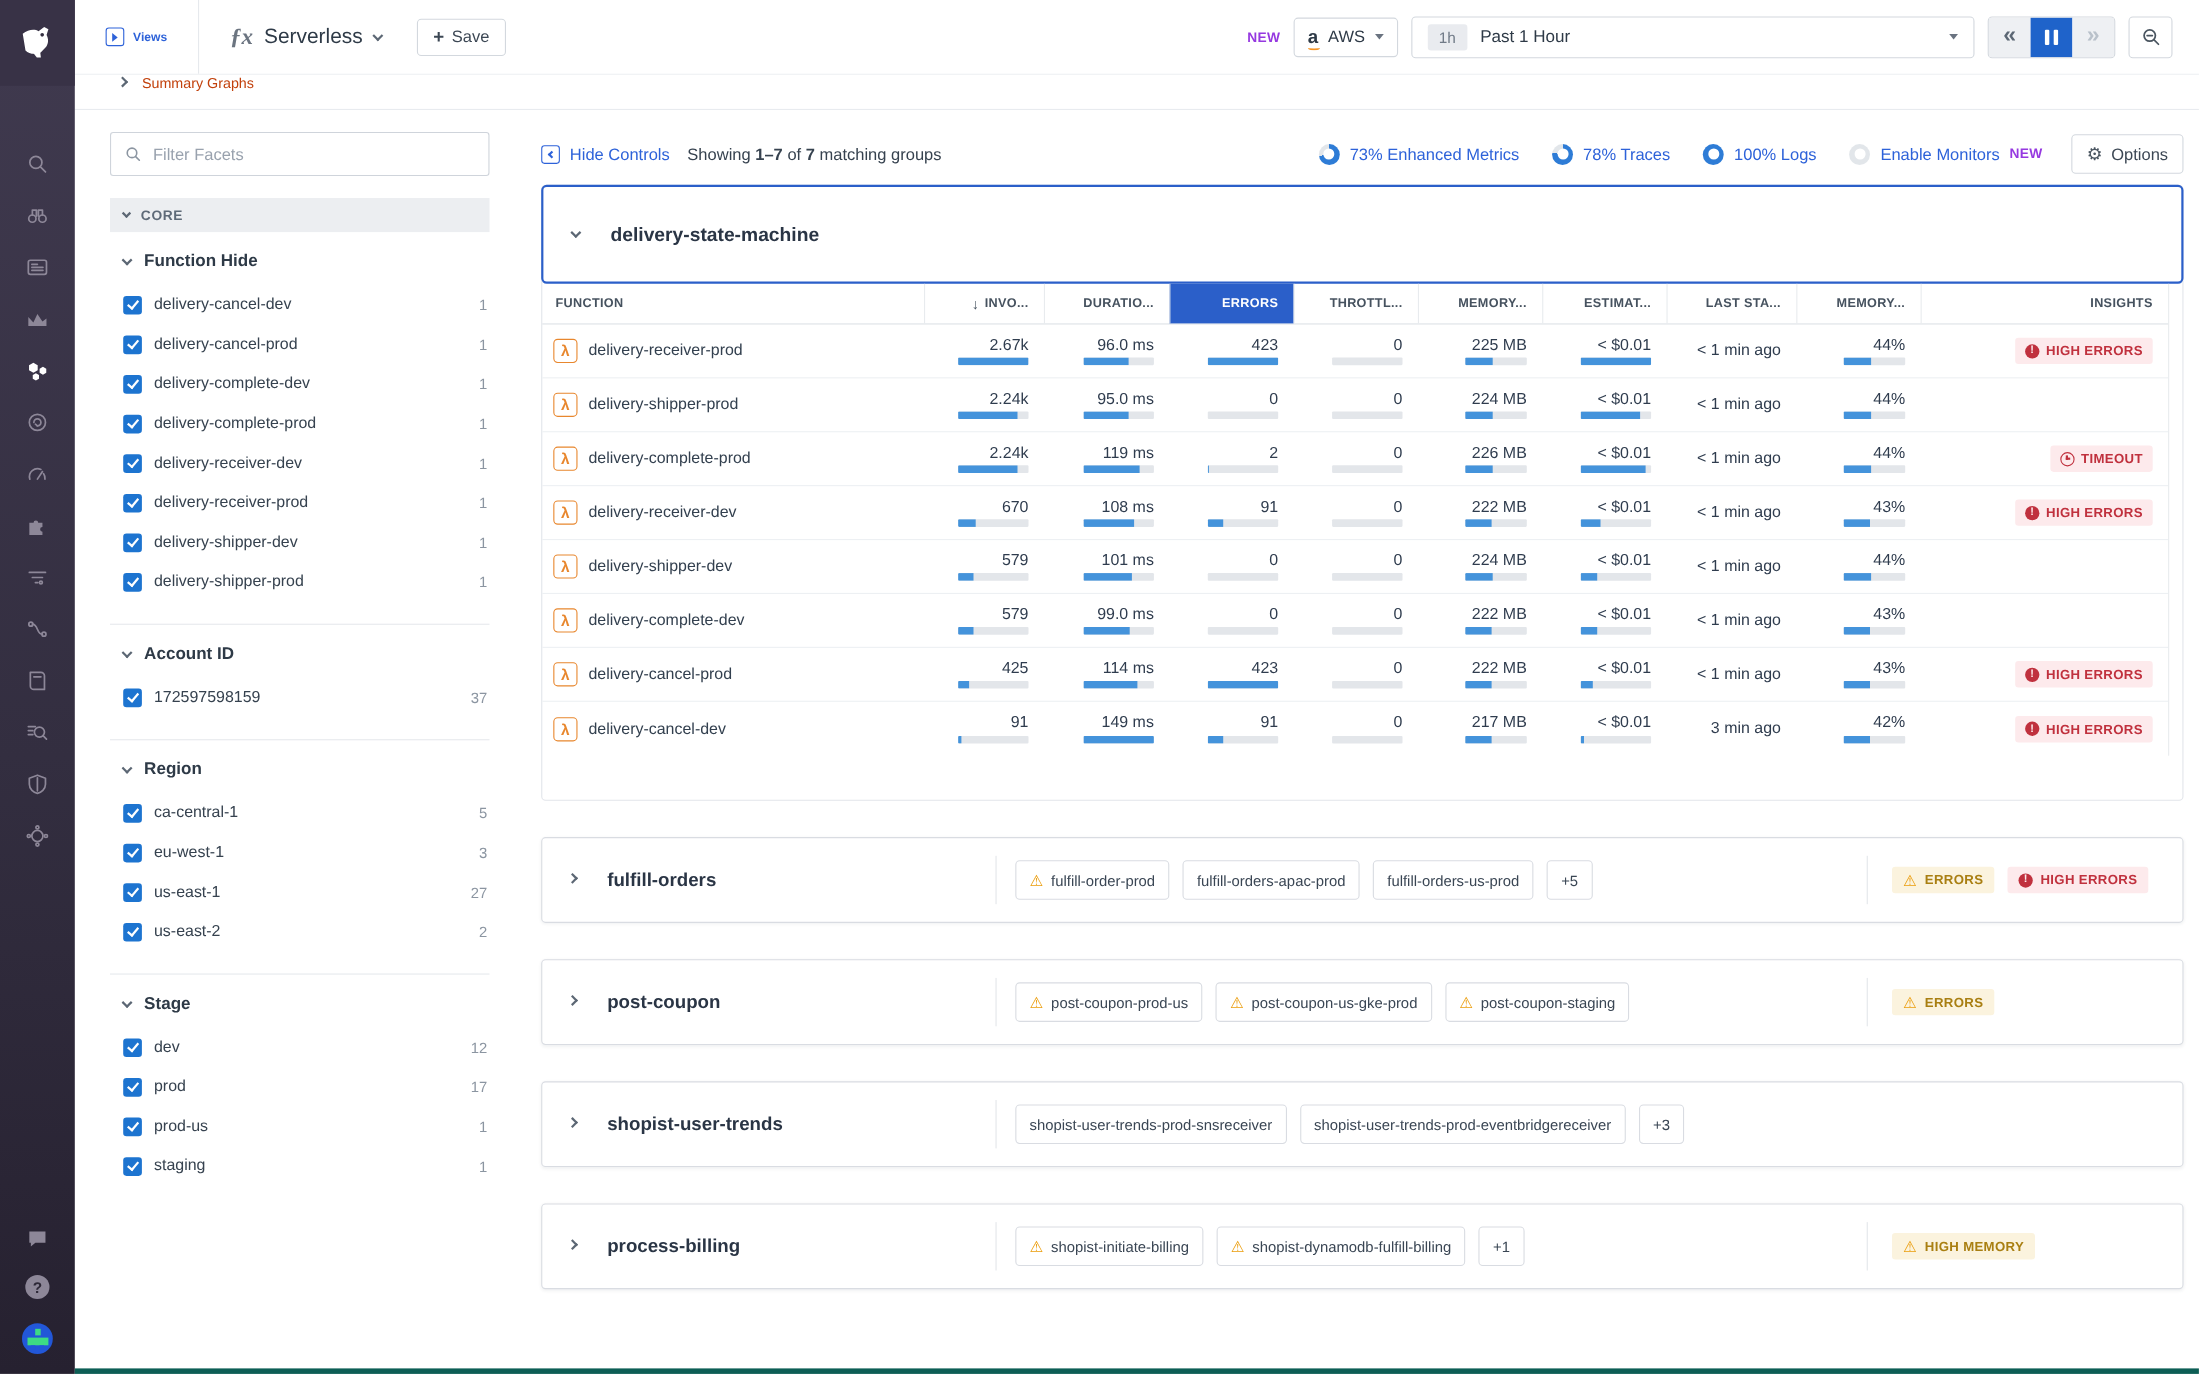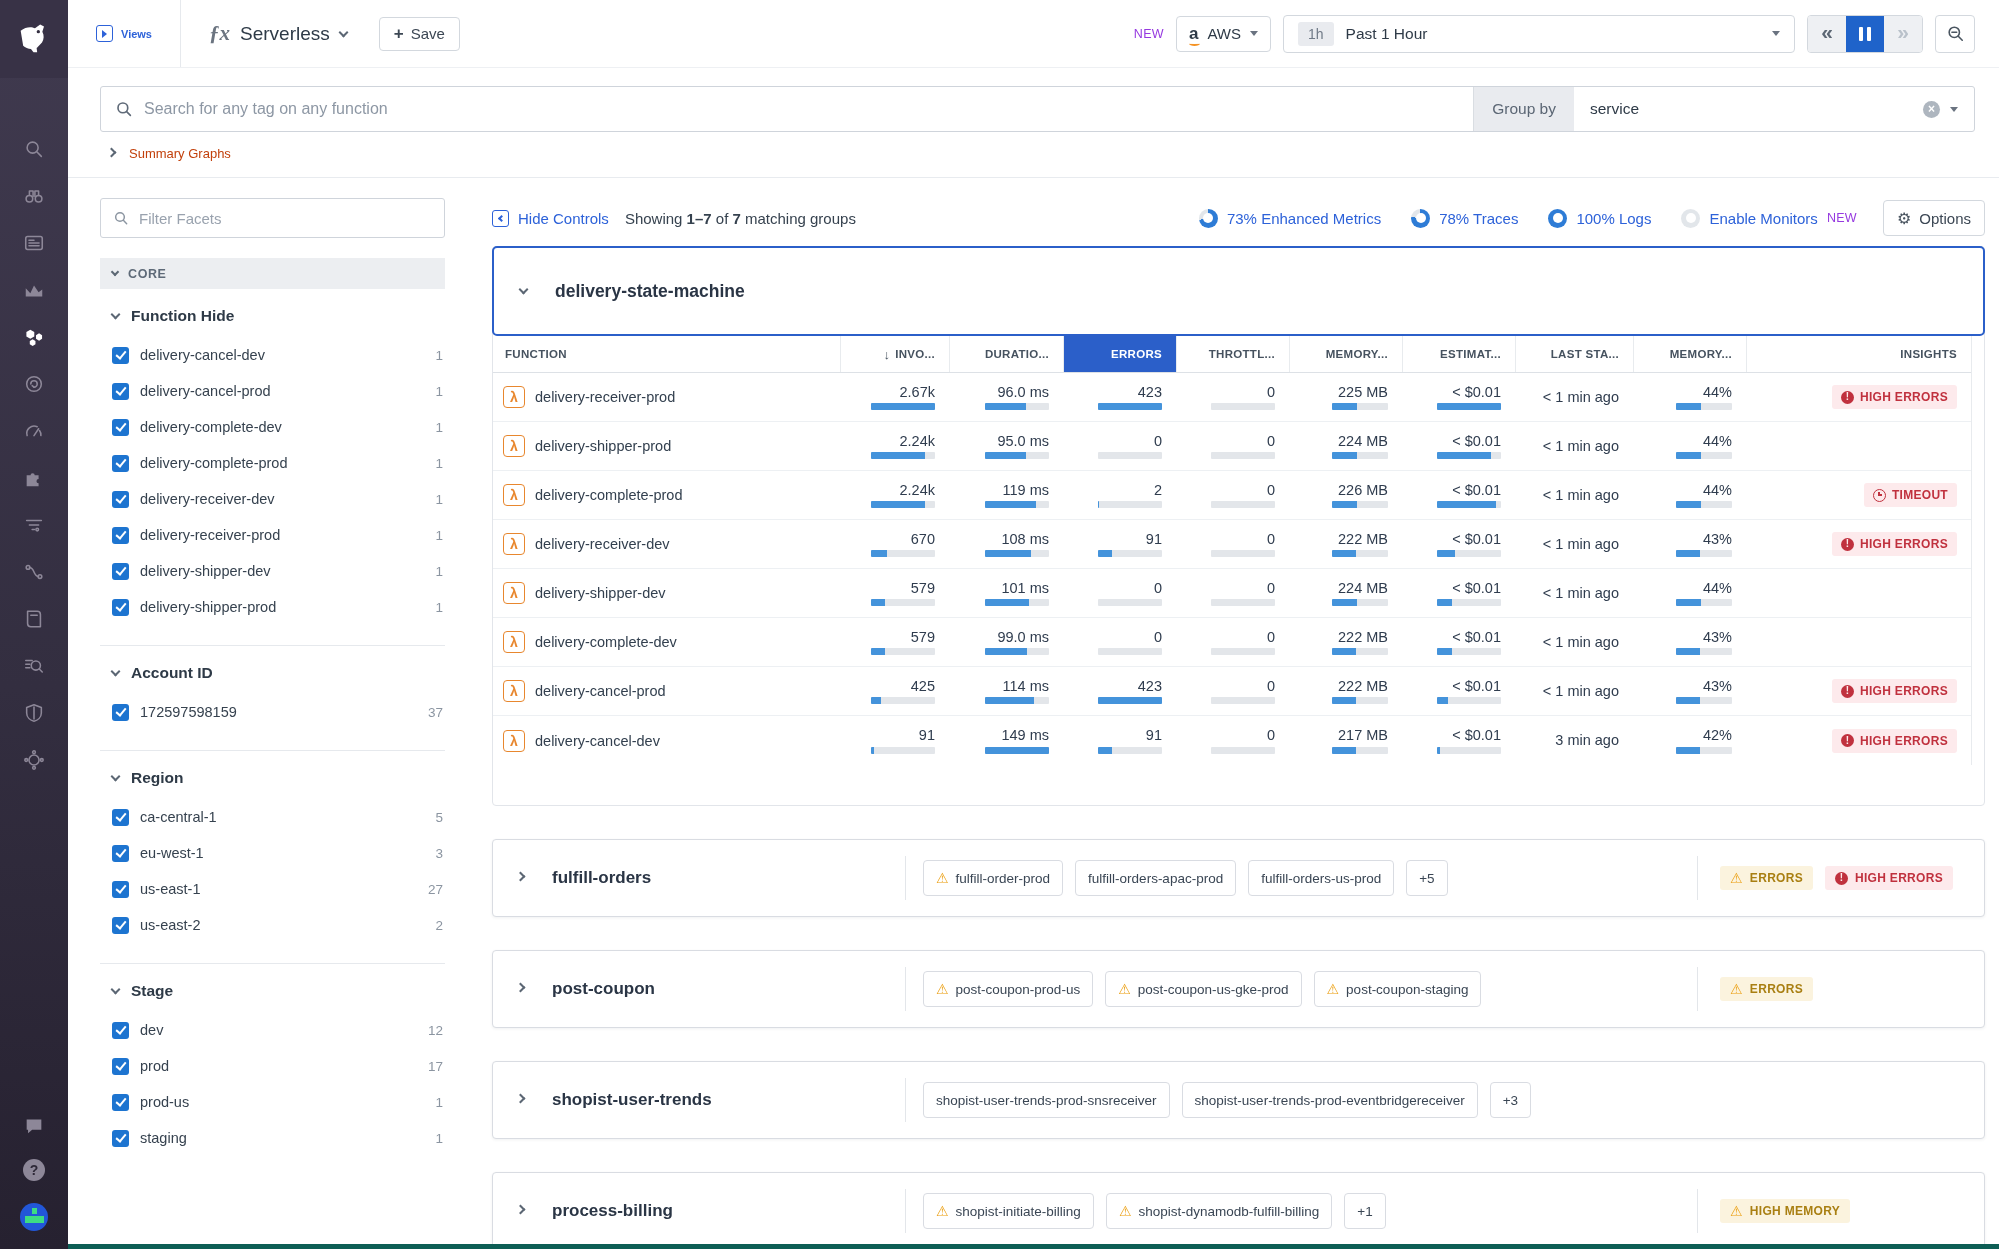--- a/index.html
+++ b/index.html
@@ -34,21 +34,21 @@
   .views-ic{width:17px;height:17px;border:1.6px solid #2d62d9;border-radius:3px;display:flex;align-items:center;justify-content:center}
   .views-ic .tri{width:0;height:0;border-top:4px solid transparent;border-bottom:4px solid transparent;border-left:5px solid #2d62d9}
   .vdiv{width:1px;align-self:stretch;background:#e6e9ed;margin:0 28px}
   .fx{font-style:italic;font-weight:bold;font-size:21px;color:#6b7480;font-family:"Liberation Serif","DejaVu Serif",serif;margin-right:10px}
   .product{font-size:19px;color:#2e3a47;margin-right:10px}
   .chev{display:inline-block;width:7px;height:7px;border-right:2px solid #5c6774;border-bottom:2px solid #5c6774;transform:rotate(45deg);margin-top:-3px}
   .chev.right{transform:rotate(-45deg)}
   .save-btn{margin-left:32px;border:1px solid #d3d8de;border-radius:4px;height:34px;padding:0 14px;display:flex;align-items:center;gap:7px;font-size:15px;color:#3c4754;cursor:pointer;background:#fff}
   .plus{font-size:17px;font-weight:bold;color:#3c4754}
   .top-right{margin-left:auto;display:flex;align-items:center;gap:12px}
-  .new-tag{color:#9639e0;font-weight:normal;font-size:12.5px;letter-spacing:.3px}
+  .new-tag{color:#9639e0;font-weight:bold;font-size:12.5px;letter-spacing:.3px}
   .aws-select{border:1px solid #d3d8de;border-radius:4px;height:36px;padding:0 12px;display:flex;align-items:center;gap:9px;cursor:pointer;background:#fff}
   .aws-a{font-size:17px;font-weight:bold;color:#2e3a47;position:relative;line-height:1}
   .aws-smile{position:absolute;left:0;right:-2px;bottom:-4px;height:5px;border-bottom:2px solid #f59324;border-radius:0 0 60% 60%}
   .aws-label{font-size:15px;color:#2e3a47}
   .caret{width:0;height:0;border-left:4.5px solid transparent;border-right:4.5px solid transparent;border-top:5.5px solid #6a7380}
   .time-select{border:1px solid #d3d8de;border-radius:4px;height:38px;width:512px;display:flex;align-items:center;padding:0 14px;gap:12px;cursor:pointer;background:#fff}
   .time-chip{background:#e9ebef;border-radius:3px;font-size:14px;color:#707a87;padding:4px 10px}
   .time-label{font-size:15.5px;color:#2e3a47}
   .time-select .caret{margin-left:auto}
   .tc-group{display:flex;border:1px solid #d3d8de;border-radius:4px;overflow:hidden;height:38px}
@@ -324,37 +324,20 @@
         <span class="zoom-btn">
           <svg width="19" height="19" viewBox="0 0 24 24" stroke="#4a5560" stroke-width="2" fill="none" stroke-linecap="round">
               <circle cx="10.5" cy="10.5" r="6.5"></circle>
               <line x1="15.5" y1="15.5" x2="20.5" y2="20.5"></line>
               <line x1="7.5" y1="10.5" x2="13.5" y2="10.5"></line>
             </svg>
         </span>
       </div>
     </div>
 
-    <div class="search-row">
-      <div class="search-box">
-        <div class="search-left">
-          <svg width="18" height="18" viewBox="0 0 24 24" stroke="#5f6a78" stroke-width="2.2" fill="none" stroke-linecap="round">
-              <circle cx="10.5" cy="10.5" r="6.5"></circle>
-              <line x1="15.5" y1="15.5" x2="20.5" y2="20.5"></line>
-            </svg>
-          <input class="search-input" placeholder="Search for any tag on any function" style="">
-        </div>
-        <div class="groupby-label">Group by</div>
-        <div class="groupby-value">
-          <span>service</span>
-          <span class="gb-clear">×</span>
-          <span class="caret"></span>
-        </div>
-      </div>
-    </div>
 
     <div class="summary-row">
       <span class="chev right"></span>
       <span class="summary-title">Summary Graphs</span>
     </div>
 
     <div class="content">
 
       <div class="facets">
         <div class="filter-facets">

